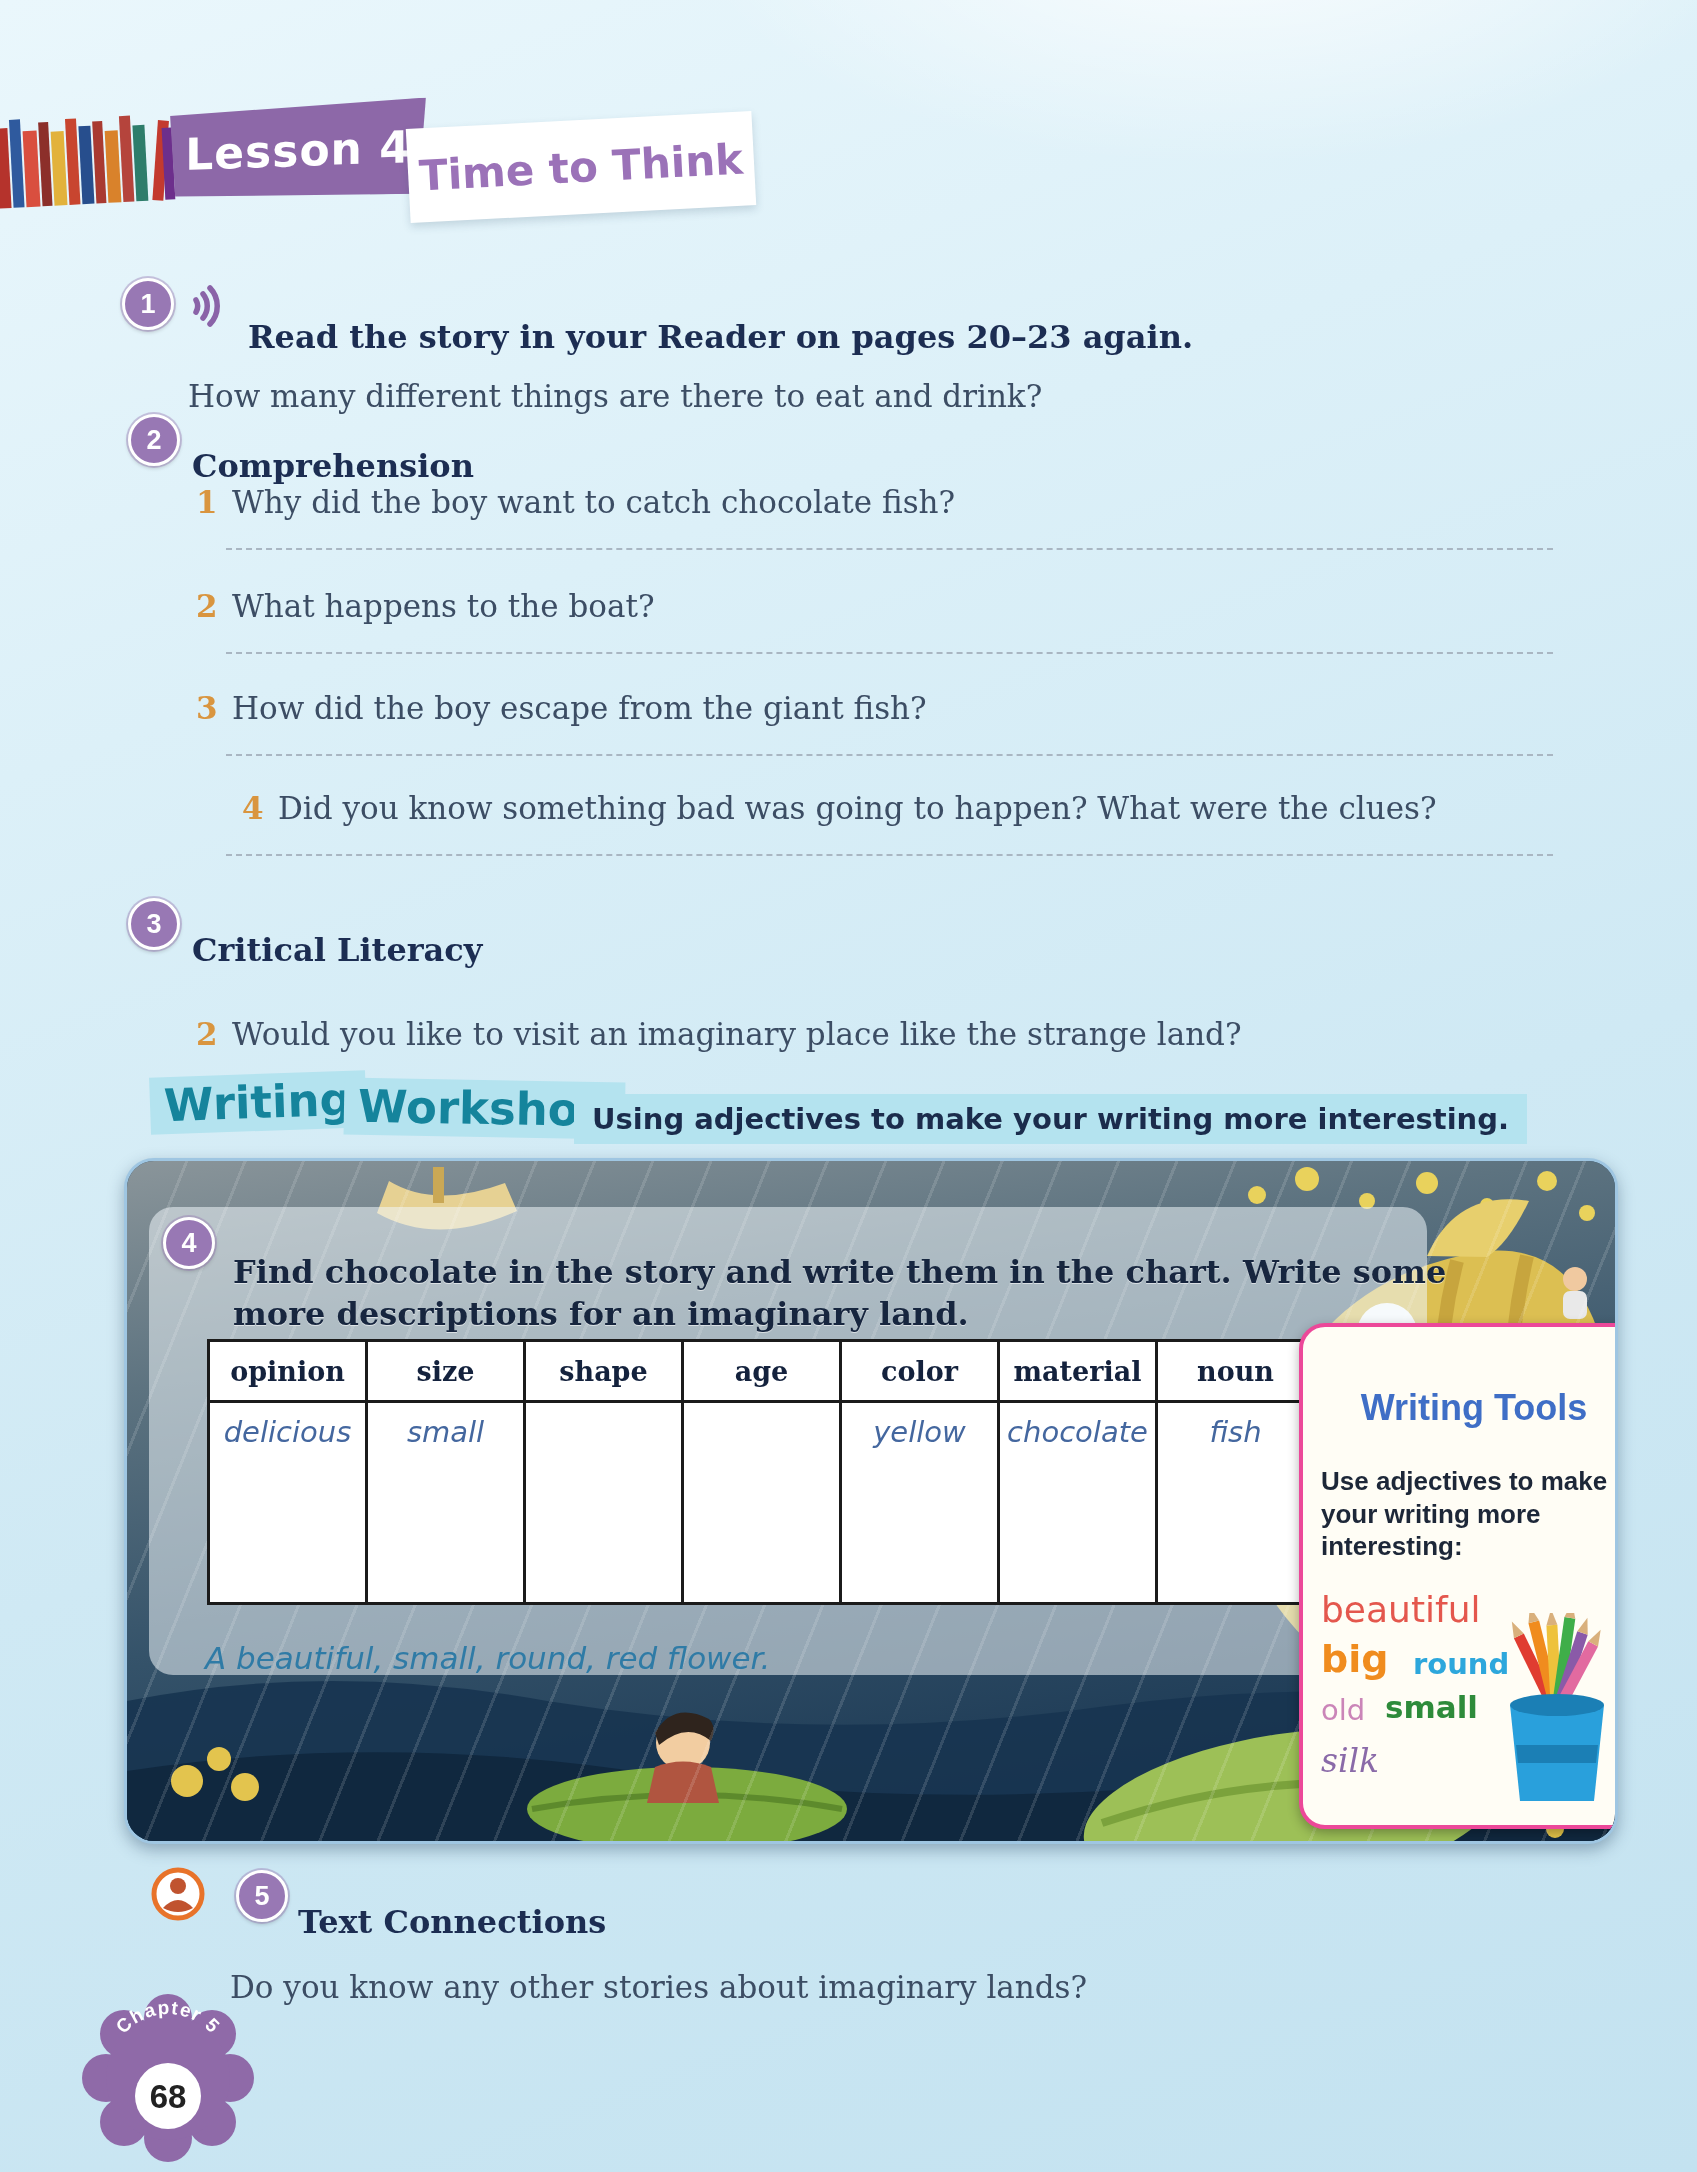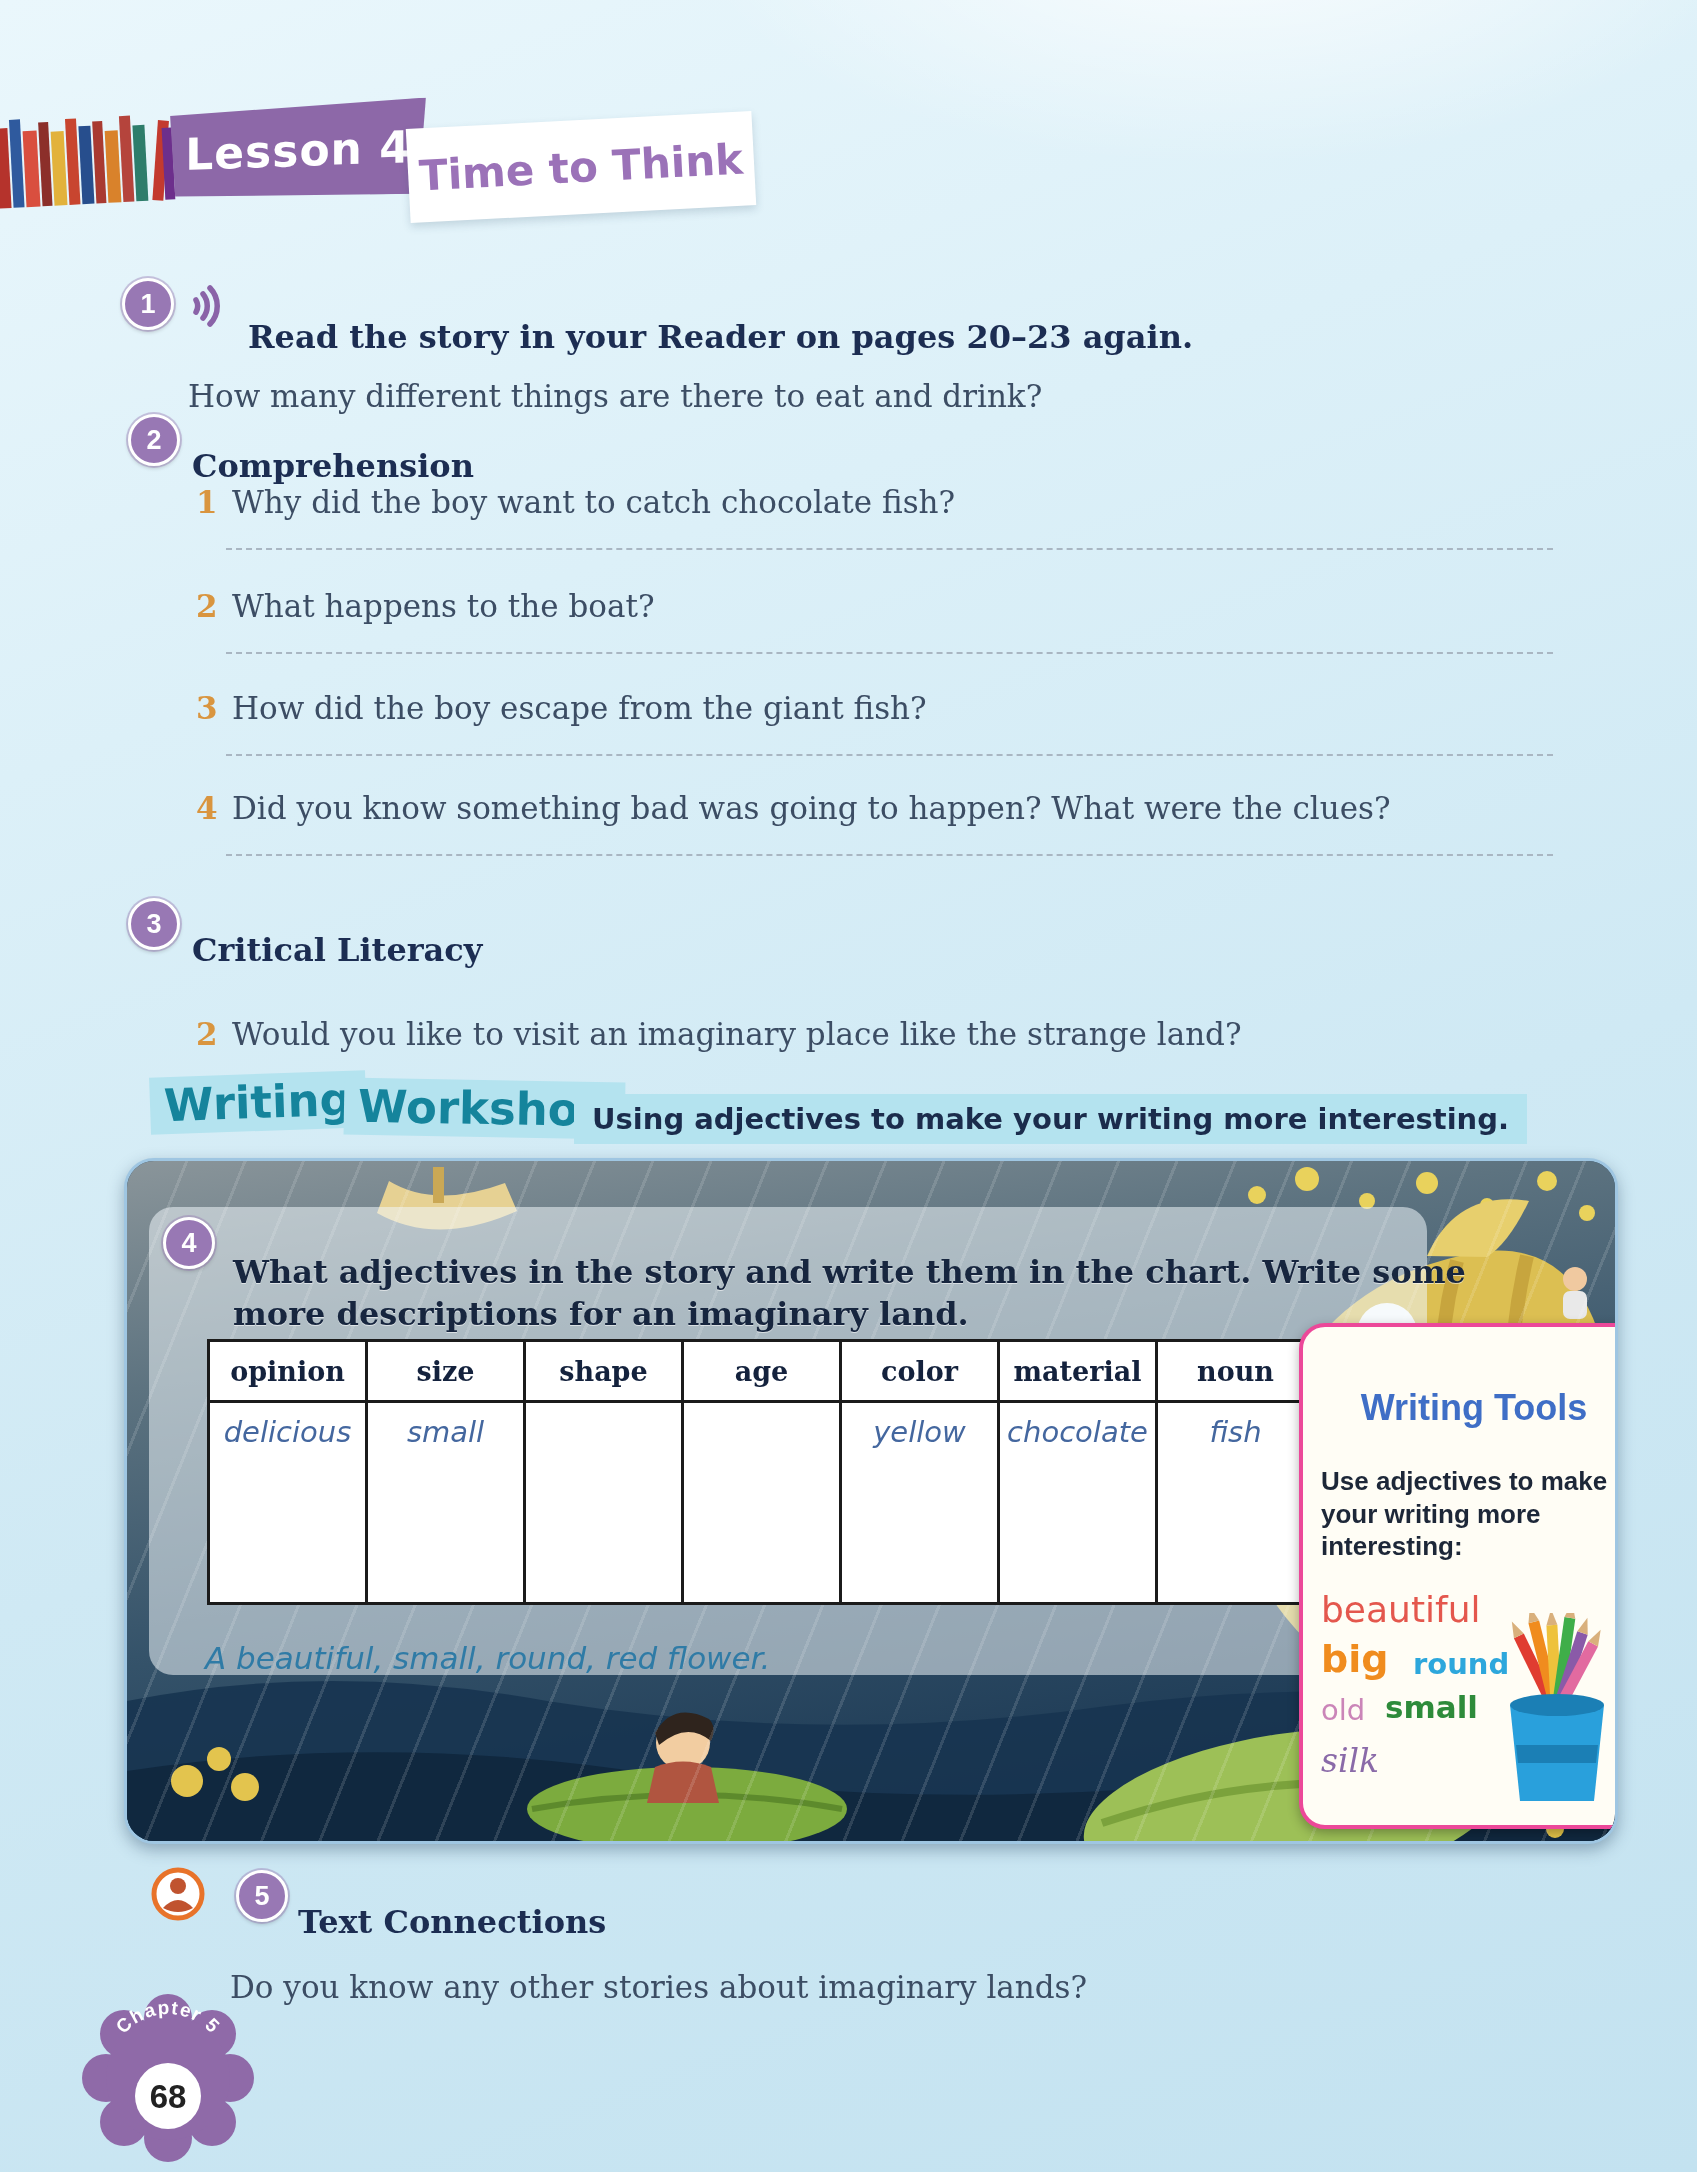--- a/index.html
+++ b/index.html
@@ -37,21 +37,21 @@
   .a1-audio { position:absolute; left:184px; top:280px; }
   .a1-instruction { position:absolute; left:248px; top:286px; }
   .a1-question { position:absolute; left:188px; top:347px; }
 
   
   .a2-badge { left:128px; top:414px; }
   .a2-title { left:192px; top:420px; }
   .q1 { top:484px; } .l1 { top:548px; }
   .q2 { top:588px; } .l2 { top:652px; }
   .q3 { top:690px; } .l3 { top:754px; }
-  .q4 { top:790px; } .l4 { top:854px; }
+  .q4 { top:790px;margin-left:46px; } .l4 { top:854px; }
 
   
   .a3-badge { left:128px; top:898px; }
   .a3-title { left:192px; top:904px; }
   .c1 { top:966px; }
   .c2 { top:1016px; }
 
   
   .chip { position:absolute; background:#b4e3ef; }
   .ww-w1 { left:150px; top:1074px; padding:2px 14px; transform:rotate(-2deg); }
@@ -253,21 +253,21 @@
       <g fill="#e8c84a">
         <circle cx="1452" cy="646" r="12"></circle>
           <circle cx="1428" cy="668" r="9"></circle>
       </g>
 
       <rect x="22" y="46" width="1278" height="468" rx="24" fill="#eef6fa" opacity="0.55"></rect>
     </svg>
     <div class="rain"></div>
 
     <div class="badge a4-badge">4</div>
-    <p class="a4-text">What adjectives in the story and write them in the chart. Write some more descriptions for an imaginary land.</p>
+    <p class="a4-text">Find chocolate in the story and write them in the chart. Write some more descriptions for an imaginary land.</p>
 
     <table class="adj-table">
       <thead>
         <tr>
           <th>opinion</th>
           <th>size</th>
           <th>shape</th>
           <th>age</th>
           <th>color</th>
           <th>material</th>

